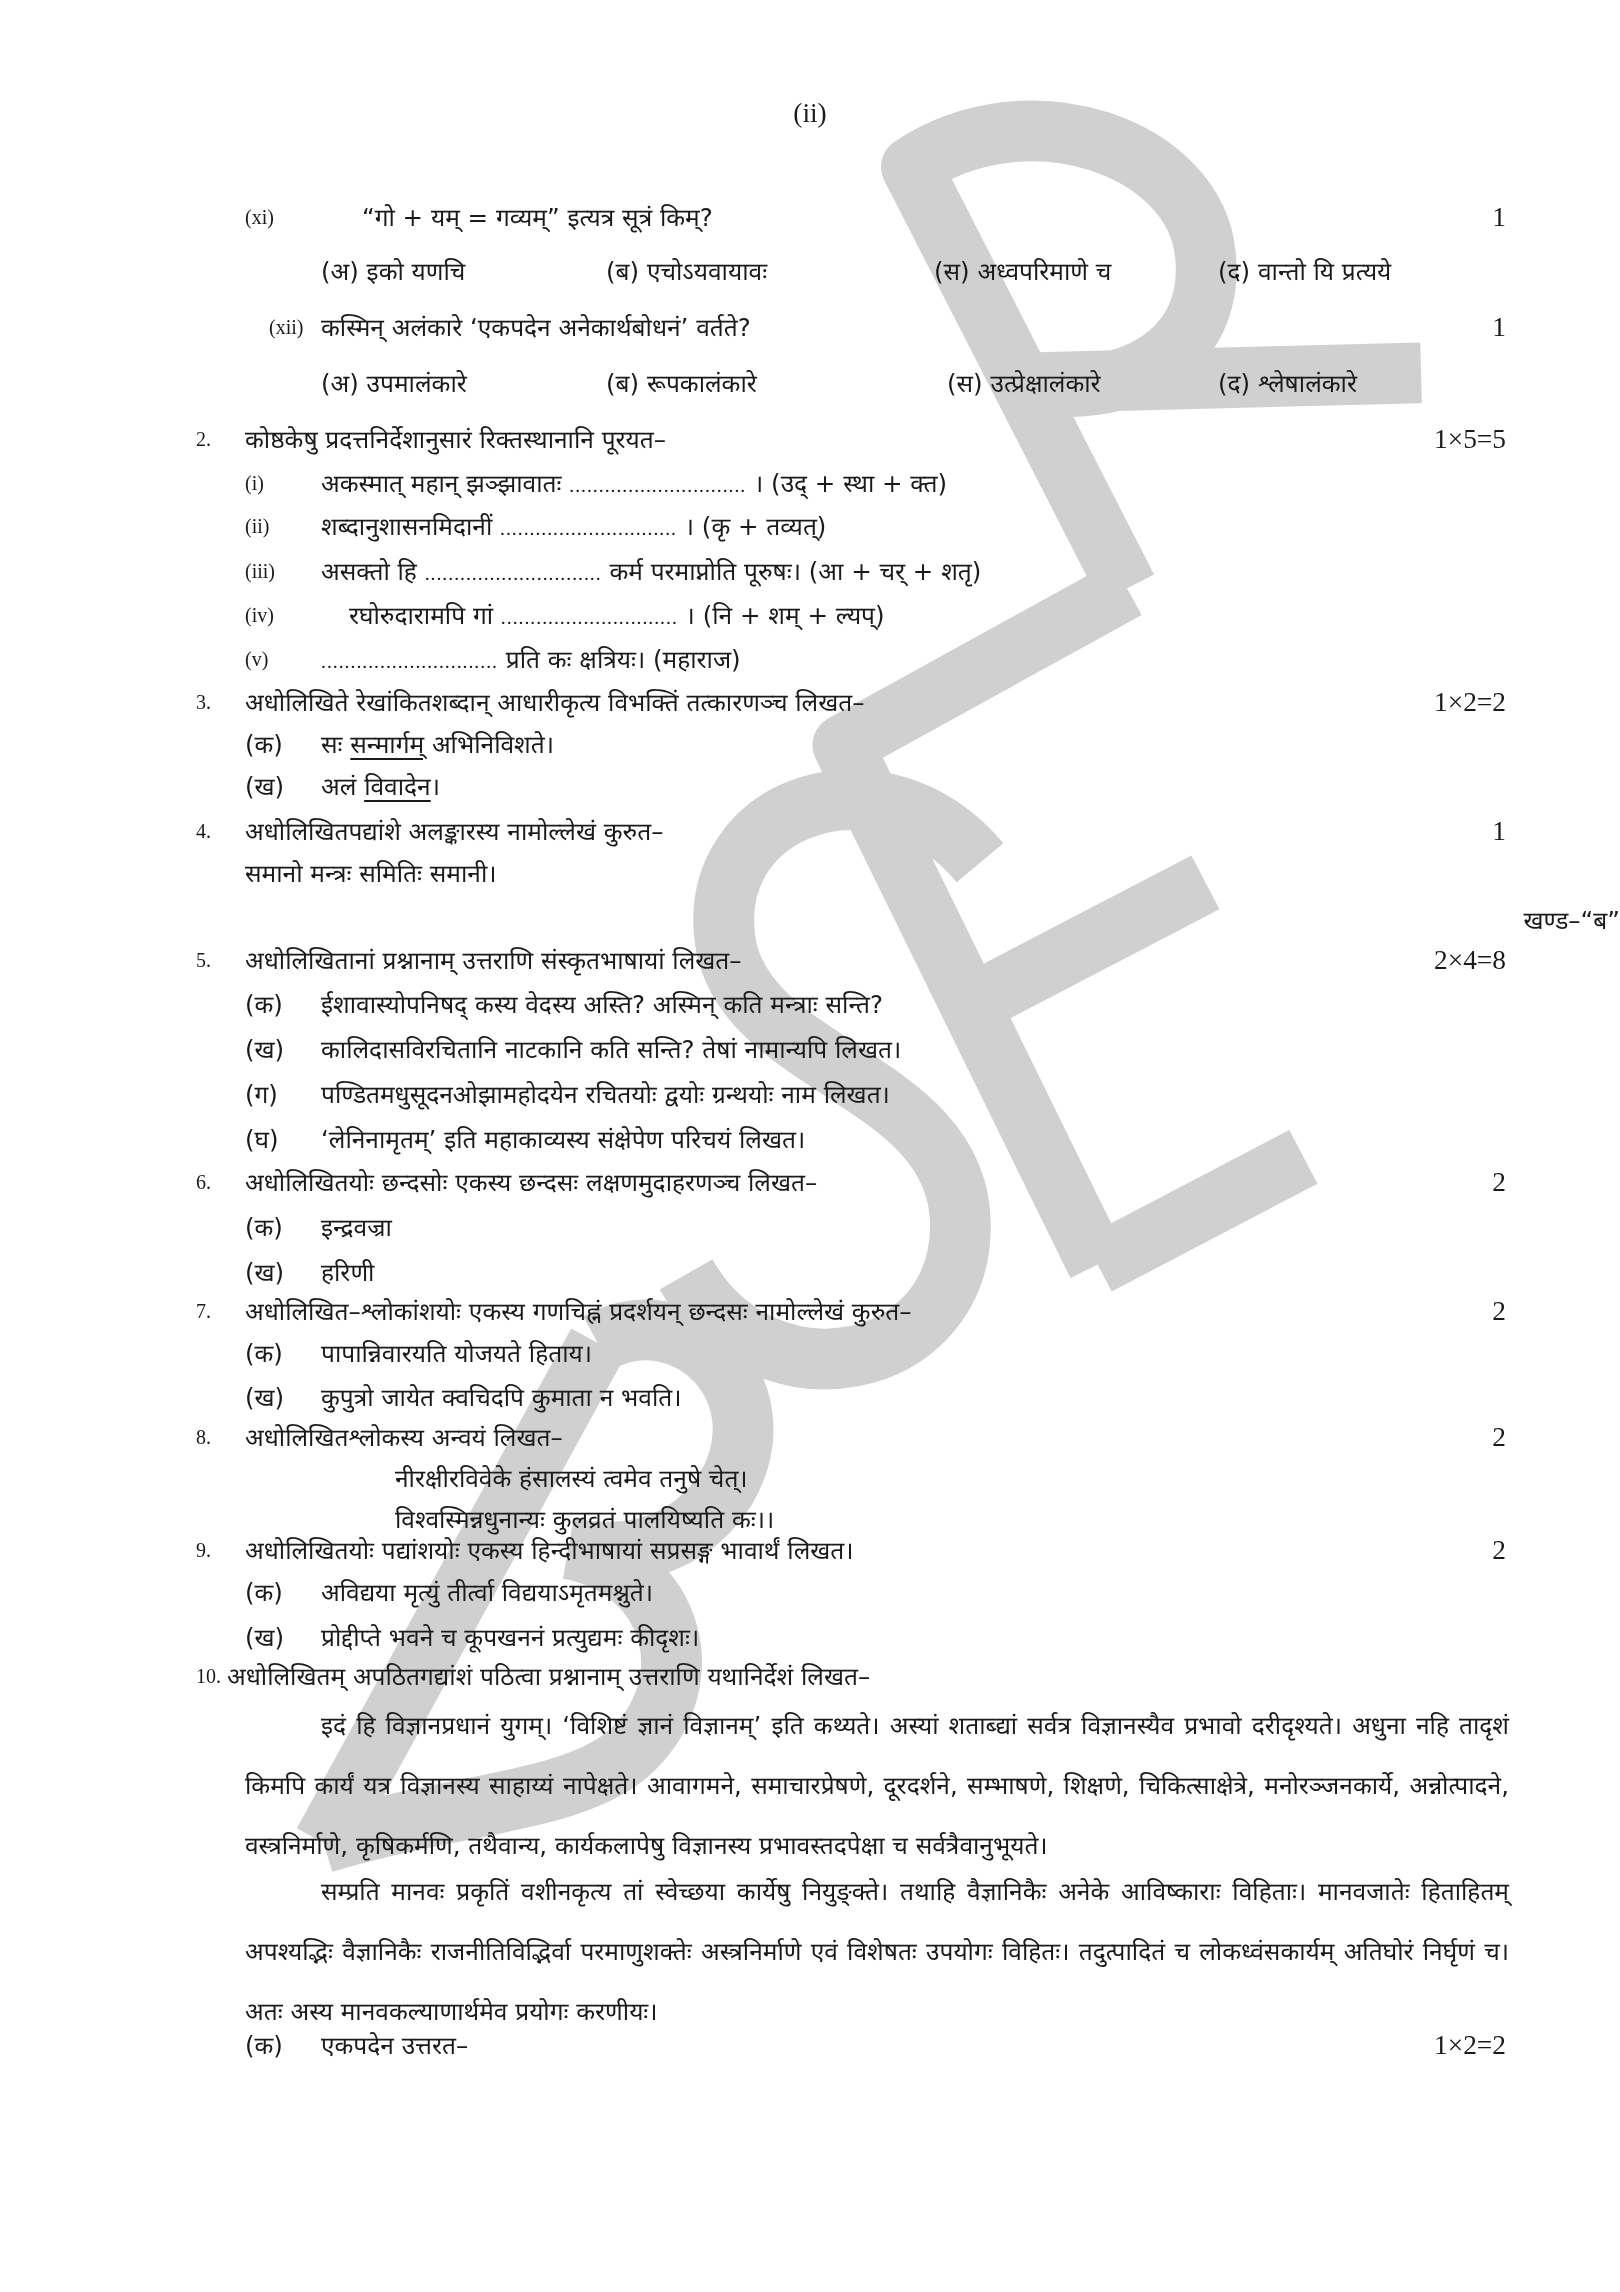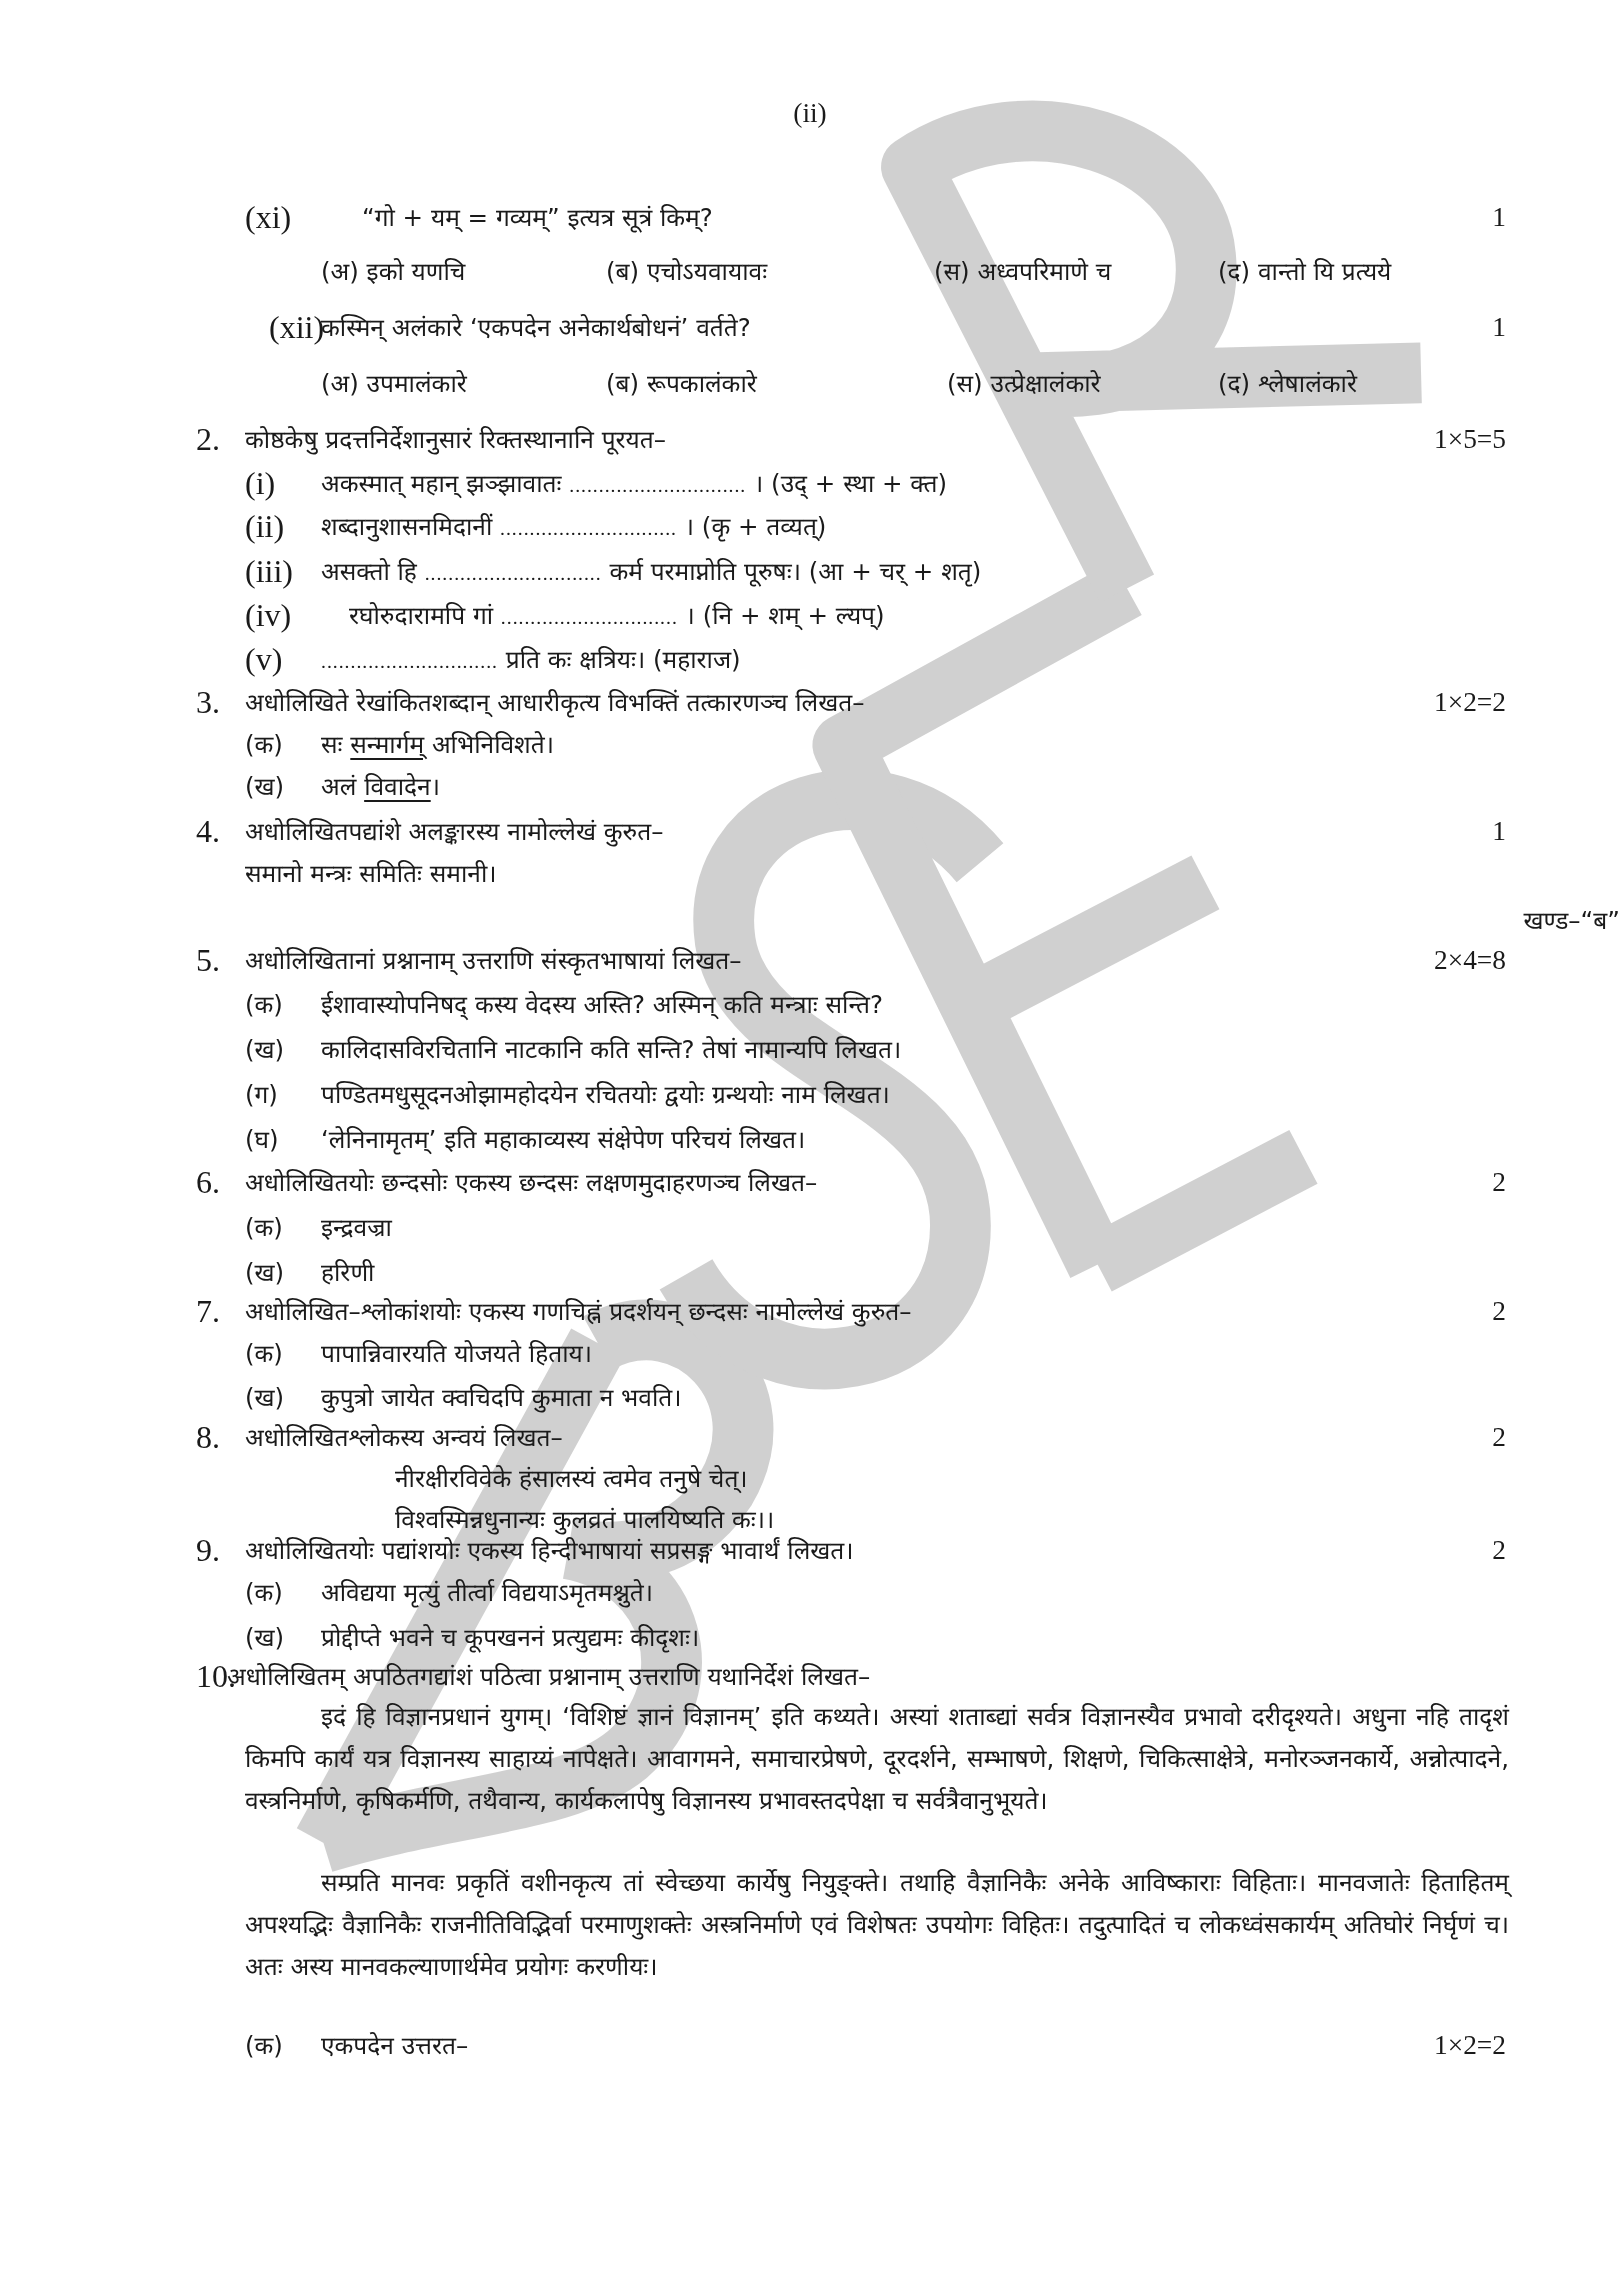--- a/index.html
+++ b/index.html
@@ -9,28 +9,28 @@
     color: #1a1a1a;
   }
   .page { position: absolute; left: 0; top: 0; width: 1444px; height: 2293px; }
   .watermark {
     position: absolute; left: 0; top: 0; width: 1620px; height: 2293px;
     pointer-events: none; z-index: 0;
   }
   .content { position: absolute; left: 0; top: 0; width: 1620px; z-index: 1; }
   .line { position: absolute; white-space: nowrap; font-size: 26.5px; line-height: 33px; }
   .deva { font-family: "DejaVu Sans", sans-serif; font-size: 24.5px; }
-  .num { font-family: "Liberation Serif", serif; font-size: 32px; }
+  .num { font-family: "Liberation Serif", serif; font-size: 20px; }
   .mark { position: absolute; right: 114px; font-family: "Liberation Serif", serif; font-size: 27.4px; line-height: 33px; white-space: nowrap; text-align: right; }
   .header-page { position: absolute; top: 98px; left: 0; width: 1620px; text-align: center; font-size: 27.4px; }
   .u { text-decoration: underline; text-underline-offset: 4.9px; }
   .dots { letter-spacing: 1px; font-family: "Liberation Serif", serif; font-size: 19.6px; }
   .para {
     position: absolute; left: 245px; width: 1264px;
-    font-family: "DejaVu Sans", sans-serif; font-size: 24.5px; line-height: 42px;
+    font-family: "DejaVu Sans", sans-serif; font-size: 24.5px; line-height: 60px;
     text-align: justify; text-indent: 76px;
   }
   .center { position: absolute; left: 0; width: 1620px; text-align: right; }
 </style>
 </head>
 <body>
 
 <div class="page">
 
   <svg class="watermark" viewBox="0 0 1653 2339">

